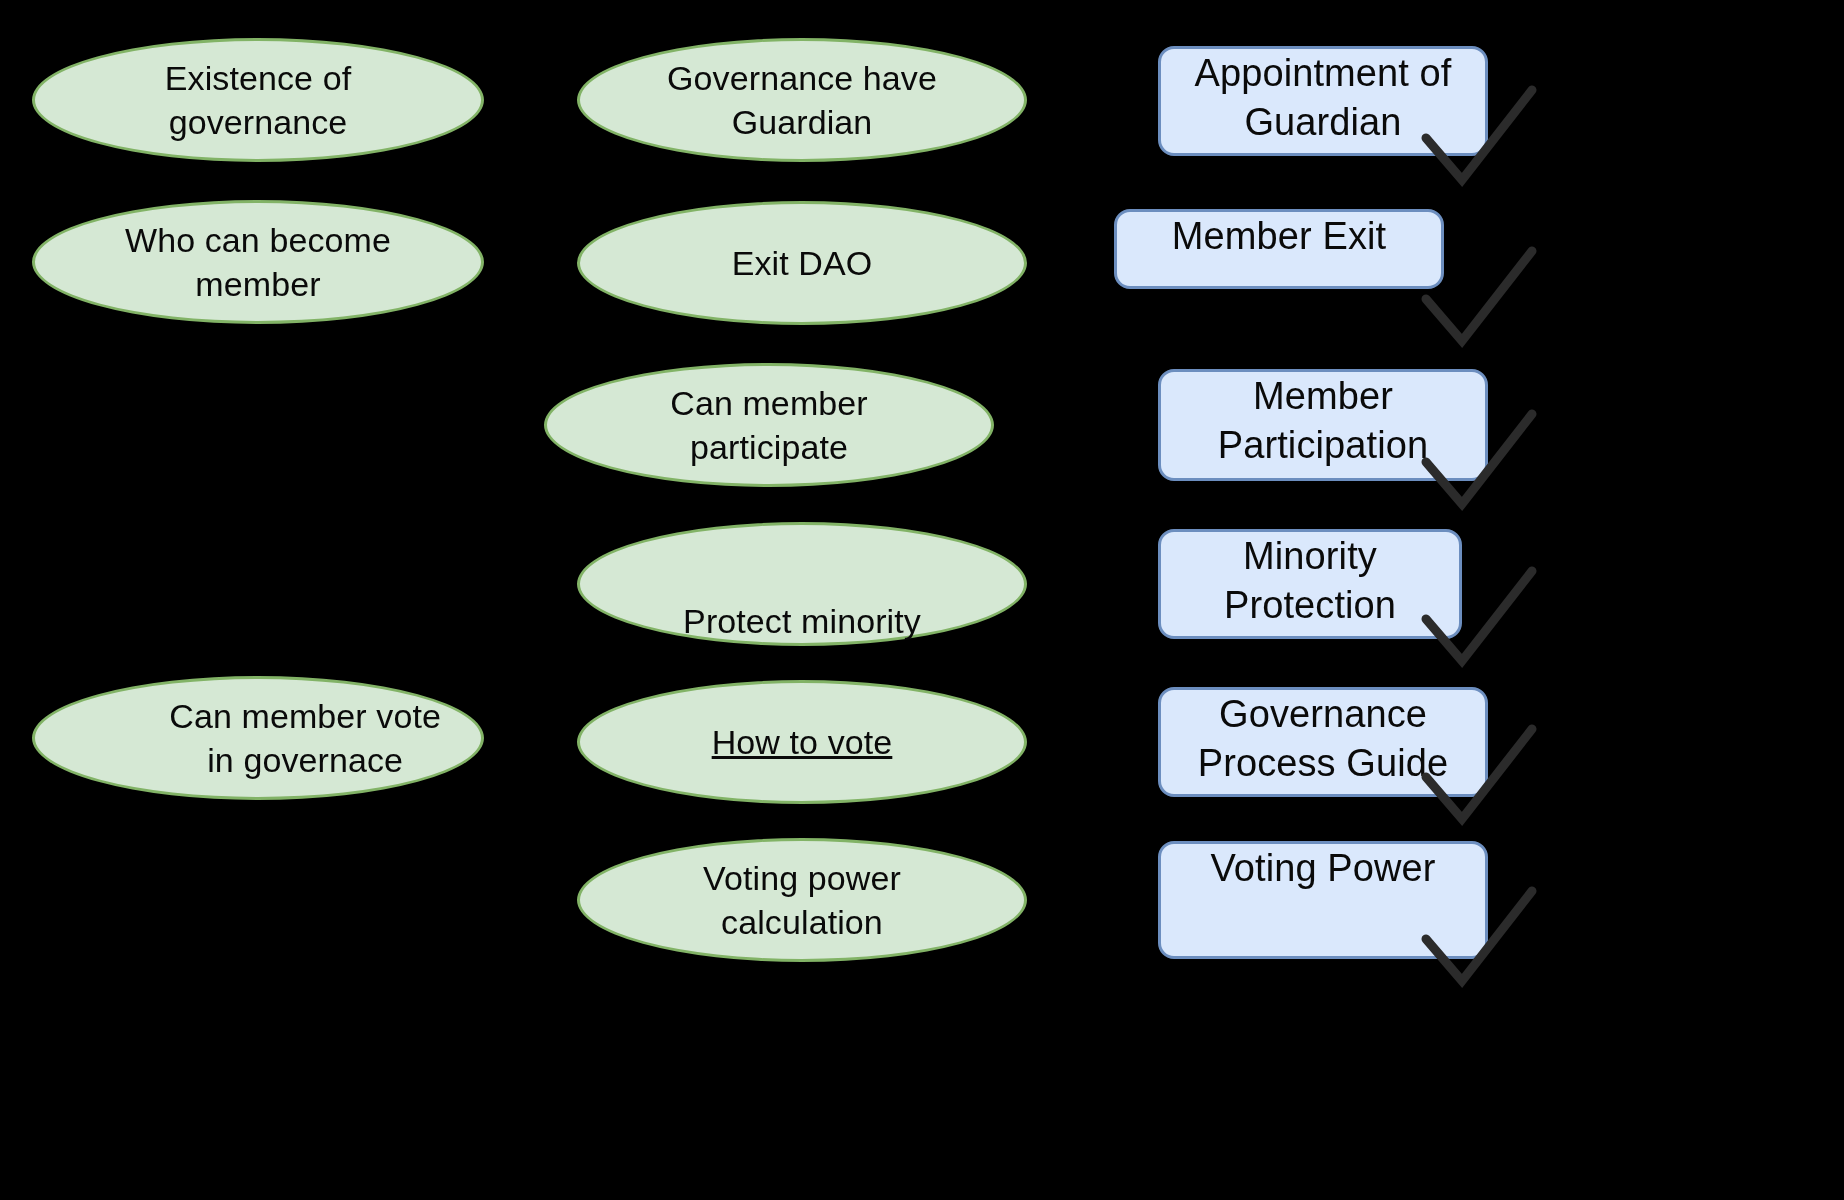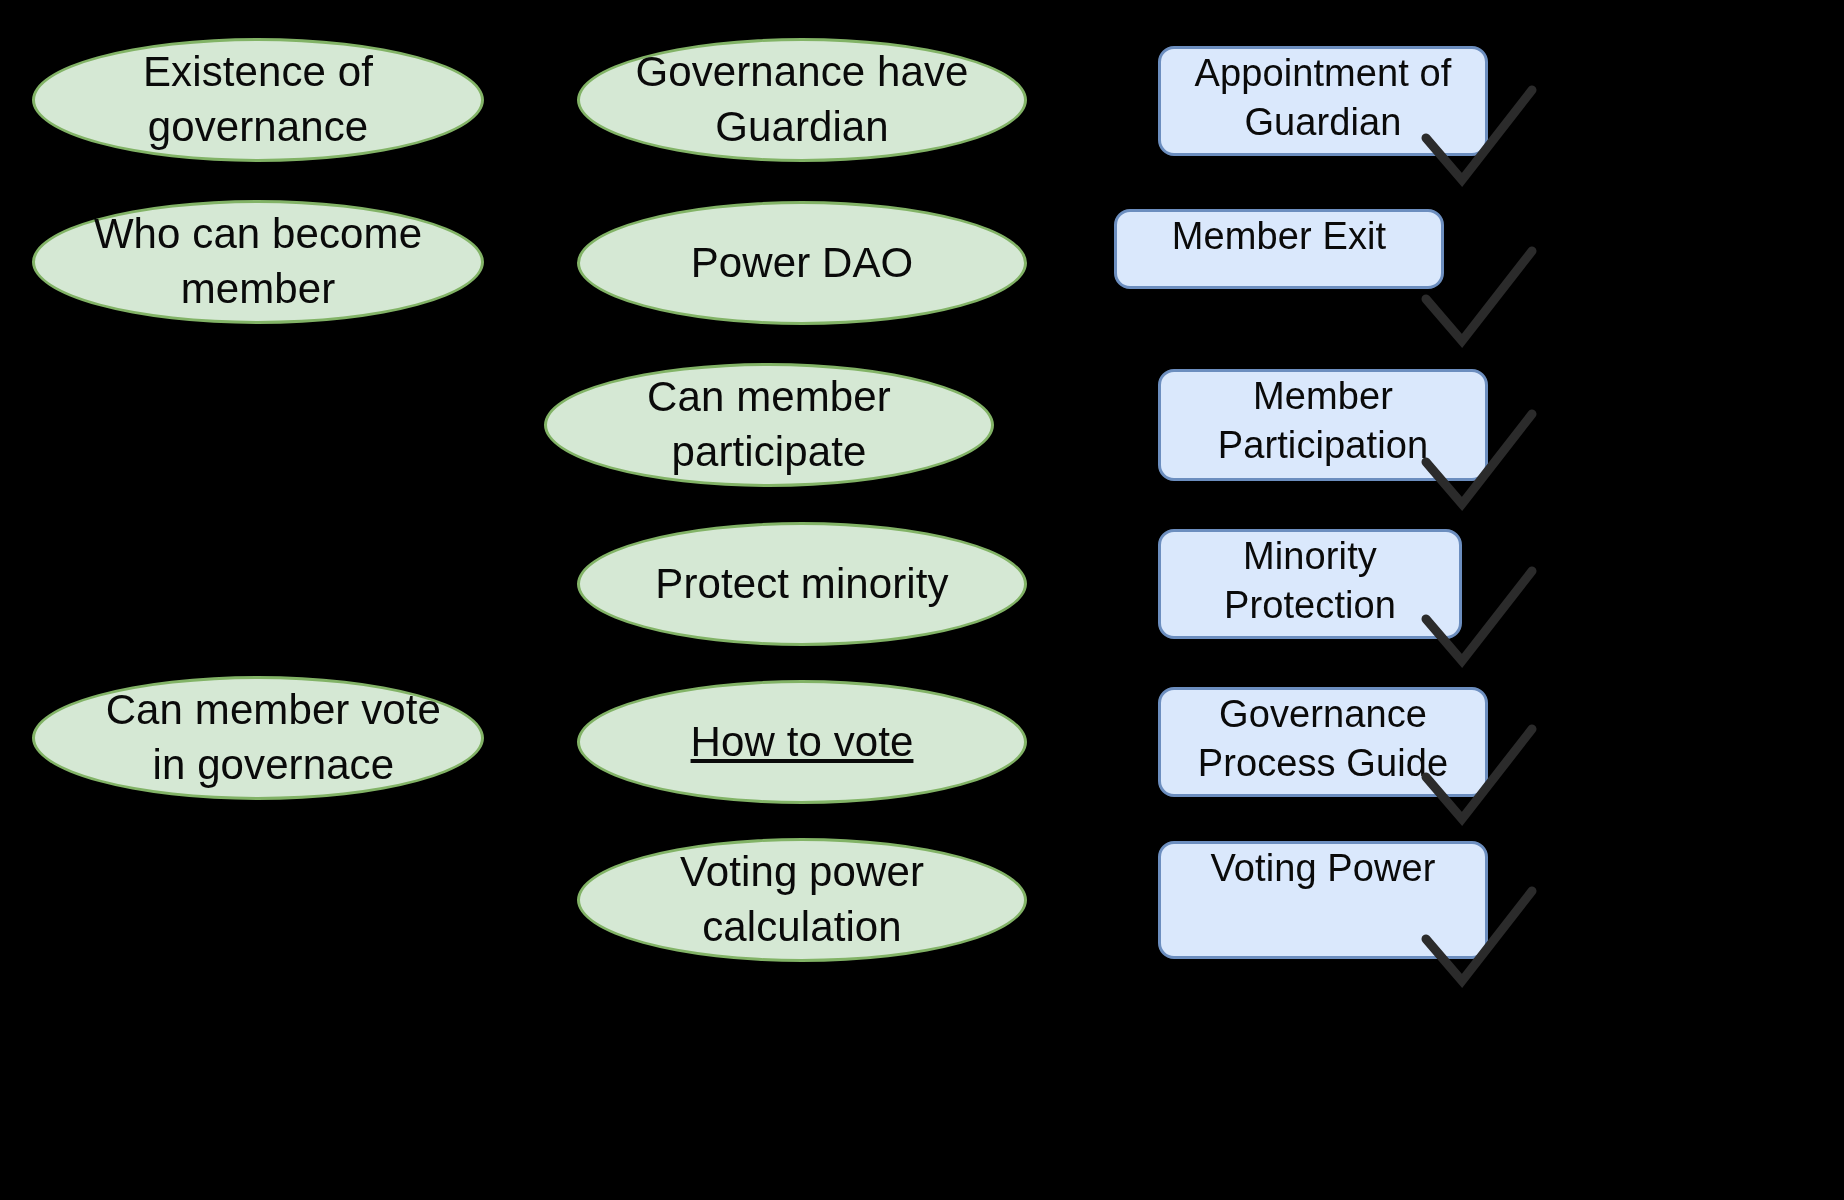--- a/index.html
+++ b/index.html
@@ -26,21 +26,21 @@
     position: absolute;
     box-sizing: border-box;
     background: #d5e8d4;
     border: 3px solid #82b366;
     border-radius: 50% / 50%;
     display: flex;
     align-items: center;
     justify-content: center;
     text-align: center;
     color: #0a0a0a;
-    font-size: 42px;
+    font-size: 34px;
     line-height: 1.30;
     letter-spacing: 0.1px;
     padding: 0 40px;
     white-space: pre-line;
   }
 
   
   .rect-node {
     position: absolute;
     box-sizing: border-box;
@@ -87,29 +87,29 @@
     <span>Can member vote
 in governace</span>
   </div>
 
   <div class="ellipse-node" style="left:577px; top:38px; width:450px; height:124px;">
     <span>Governance have
 Guardian</span>
   </div>
 
   <div class="ellipse-node" style="left:577px; top:201px; width:450px; height:124px;">
-    <span>Power DAO</span>
+    <span>Exit DAO</span>
   </div>
 
   <div class="ellipse-node" style="left:544px; top:363px; width:450px; height:124px;">
     <span>Can member
 participate</span>
   </div>
 
-  <div class="ellipse-node" style="left:577px; top:522px; width:450px; height:124px;">
+  <div class="ellipse-node" style="left:577px; top:522px; width:450px; height:124px;align-items:flex-end;">
     <span>Protect minority</span>
   </div>
 
   <div class="ellipse-node" style="left:577px; top:680px; width:450px; height:124px;text-decoration:underline;">
     <span>How to vote</span>
   </div>
 
   <div class="ellipse-node" style="left:577px; top:838px; width:450px; height:124px;">
     <span>Voting power
 calculation</span>

